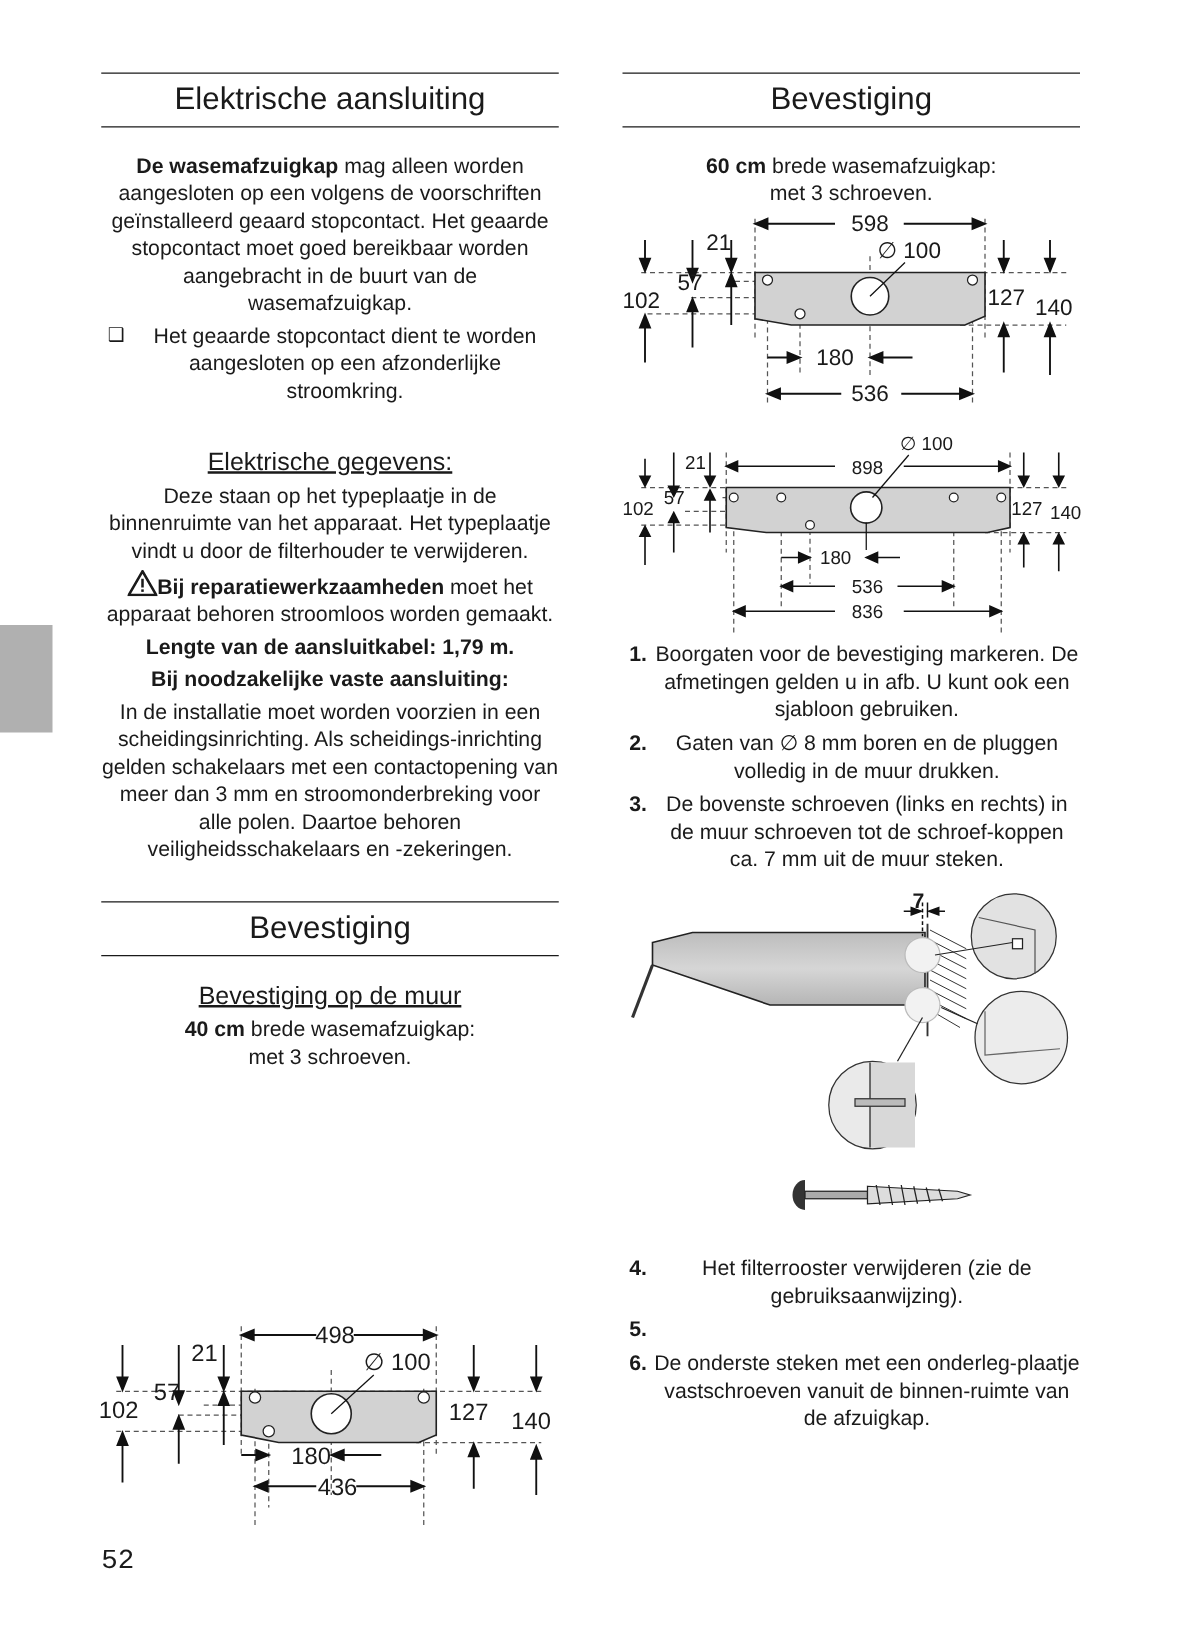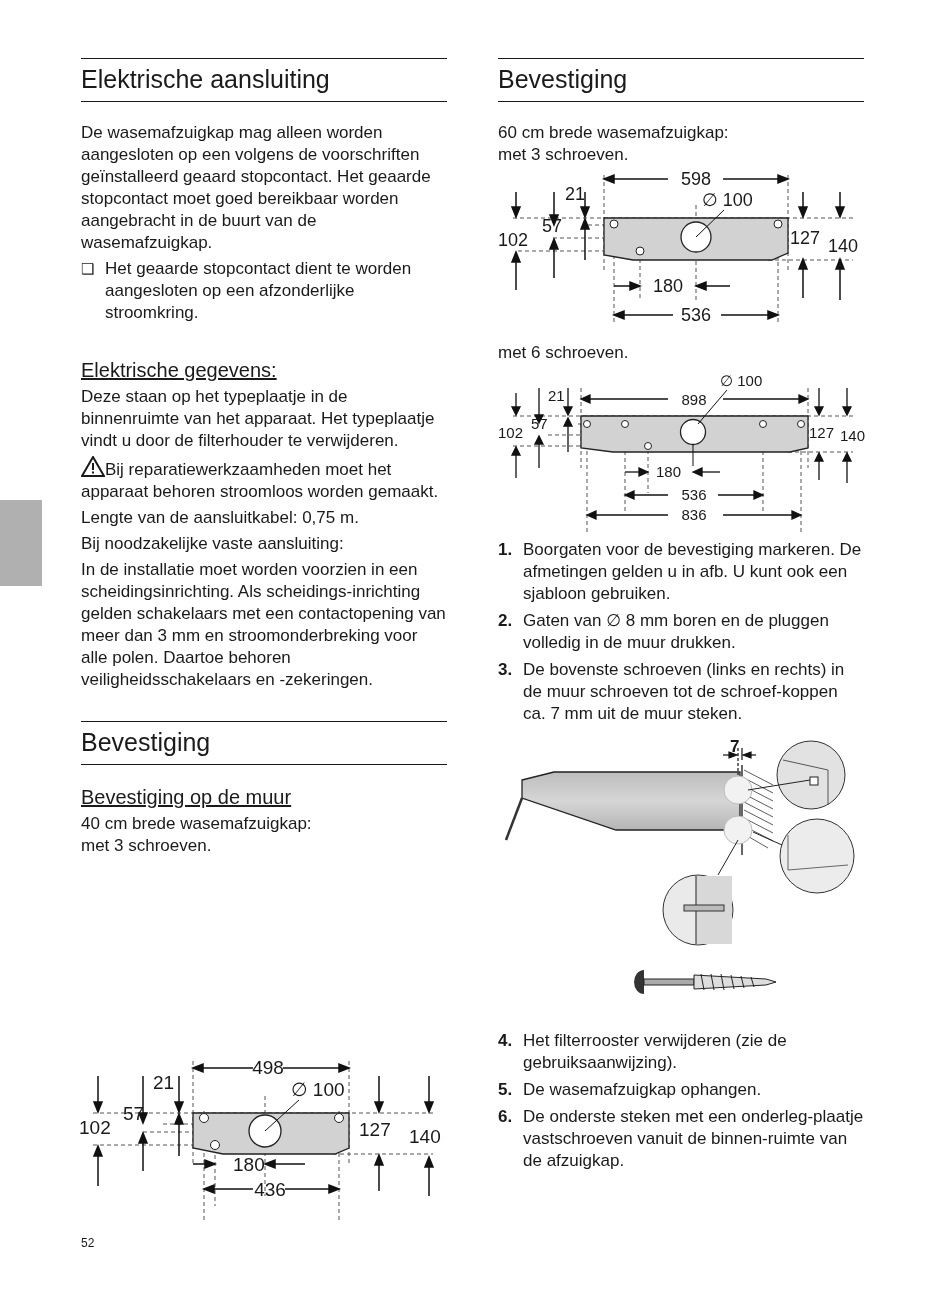--- a/index.html
+++ b/index.html
@@ -1,34 +1,34 @@
 <!DOCTYPE html>
 <html><head>
 <meta charset="utf-8">
 <style>
   html, body { margin:0; padding:0; background:#ffffff; }
   body { width:950px; height:1316px; position:relative; overflow:hidden;
          font-family:"Liberation Sans", sans-serif; color:#1a1a1a; }
   .tab-marker { position:absolute; left:0; top:500px; width:42px; height:86px; background:#b0b0b0; }
-  .col { position:absolute; top:58px; width:366px; }
+  .col { position:absolute; top:58px; width:366px;text-align:center; }
   .col.left { left:81px; }
   .col.right { left:498px; }
   .section-head { border-top:1.5px solid #1a1a1a; border-bottom:1.5px solid #1a1a1a;
                   font-size:25px; line-height:30px; padding:5px 0 7px 0; margin-bottom:20px; }
   p { margin:0 0 4px 0; font-size:17px; line-height:22px; }
-  .b { font-weight:normal; }
+  .b { font-weight:bold; }
   .sub { font-size:20px; line-height:24px; margin:0 0 4px 0;text-decoration:underline; }
   .bullet { display:flex; font-size:17px; line-height:22px; }
   .bullet .box { width:24px; flex:none; font-size:15px; }
   ol.steps { list-style:none; margin:0; padding:0; }
   ol.steps li { display:flex; font-size:17px; line-height:22px; margin-bottom:5px; }
   ol.steps li .num { width:25px; flex:none; font-weight:bold; }
   .warn { display:inline-block; vertical-align:-2px; }
   svg text { font-family:"Liberation Sans", sans-serif; fill:#1a1a1a; }
-  .page-num { position:absolute; left:81px; top:1236px; font-size:12px; }
+  .page-num { position:absolute; left:81px; top:1236px; font-size:22px;font-family:Liberation Mono, monospace; }
 </style>
 </head>
 <body>
 
 <div class="tab-marker"></div>
 
 <div class="col left">
   <div class="section-head">Elektrische aansluiting</div>
   <p><span class="b">De wasemafzuigkap</span><span> mag alleen worden aangesloten op een volgens de voorschriften geïnstalleerd geaard stopcontact. Het geaarde stopcontact moet goed bereikbaar worden aangebracht in de buurt van de wasemafzuigkap.</span></p>
   <div class="bullet">
@@ -39,21 +39,21 @@
   <div style="height:34px"></div>
   <div class="sub">Elektrische gegevens:</div>
   <p>Deze staan op het typeplaatje in de binnenruimte van het apparaat. Het typeplaatje vindt u door de filterhouder te verwijderen.</p>
   <p>
     <svg class="warn" width="24" height="21" viewBox="0 0 24 21">
         <path d="M12 1 L23 20 L1 20 Z" fill="none" stroke="#1a1a1a" stroke-width="2"></path>
         <rect x="11" y="7" width="2" height="7" fill="#1a1a1a"></rect>
         <rect x="11" y="15.5" width="2" height="2" fill="#1a1a1a"></rect>
       </svg><span class="b">Bij reparatiewerkzaamheden</span><span> moet het apparaat behoren stroomloos worden gemaakt.</span>
   </p>
-  <p class="b">Lengte van de aansluitkabel: 0,75 m.</p>
+  <p class="b">Lengte van de aansluitkabel: 1,79 m.</p>
   <p class="b">Bij noodzakelijke vaste aansluiting:</p>
   <p>In de installatie moet worden voorzien in een scheidingsinrichting. Als scheidings-inrichting gelden schakelaars met een contactopening van meer dan 3 mm en stroomonderbreking voor alle polen. Daartoe behoren veiligheidsschakelaars en -zekeringen.</p>
 
   <div style="height:26px"></div>
   <div class="section-head">Bevestiging</div>
   <div class="sub">Bevestiging op de muur</div>
   <p style="margin:0"><span class="b">40 cm</span><span> brede wasemafzuigkap:</span></p>
   <p>met 3 schroeven.</p>
 
   <svg width="380" height="170" viewBox="0 0 380 170" style="position:absolute; left:-8px; top:998px;">
@@ -186,21 +186,20 @@
     <text x="67" y="30" font-size="18">21</text>
     <text x="44" y="62" font-size="18">57</text>
     <text x="0" y="76" font-size="18">102</text>
     <text x="292" y="74" font-size="18">127</text>
     <text x="330" y="82" font-size="18">140</text>
     <text x="155" y="122" font-size="18">180</text>
     <text x="198" y="151" font-size="18" text-anchor="middle">536</text>
   </svg>
 
   <div style="height:12px"></div>
-  <p>met 6 schroeven.</p>
 
   <svg width="370" height="165" viewBox="0 0 370 165" style="display:block;">
     <g stroke="#555" stroke-dasharray="4,3" stroke-width="1" fill="none">
       <line x1="83" y1="20" x2="83" y2="100"></line>
         <line x1="310" y1="20" x2="310" y2="100"></line>
       <line x1="89" y1="55" x2="89" y2="165"></line>
         <line x1="303" y1="55" x2="303" y2="165"></line>
       <line x1="127" y1="55" x2="127" y2="145"></line>
         <line x1="265" y1="55" x2="265" y2="145"></line>
       <line x1="150" y1="75" x2="150" y2="125"></line>
@@ -345,21 +344,20 @@
     </g>
   </svg>
 
   <ol class="steps" style="margin-top:10px;">
     <li>
         <span class="num">4.</span>
         <span>Het filterrooster verwijderen (zie de gebruiksaanwijzing).</span>
       </li>
     <li>
         <span class="num">5.</span>
-        <span>De wasemafzuigkap ophangen.</span>
       </li>
     <li>
         <span class="num">6.</span>
         <span>De onderste steken met een onderleg-plaatje vastschroeven vanuit de binnen-ruimte van de afzuigkap.</span>
       </li>
   </ol>
 </div>
 
 <div class="page-num">52</div>
 

